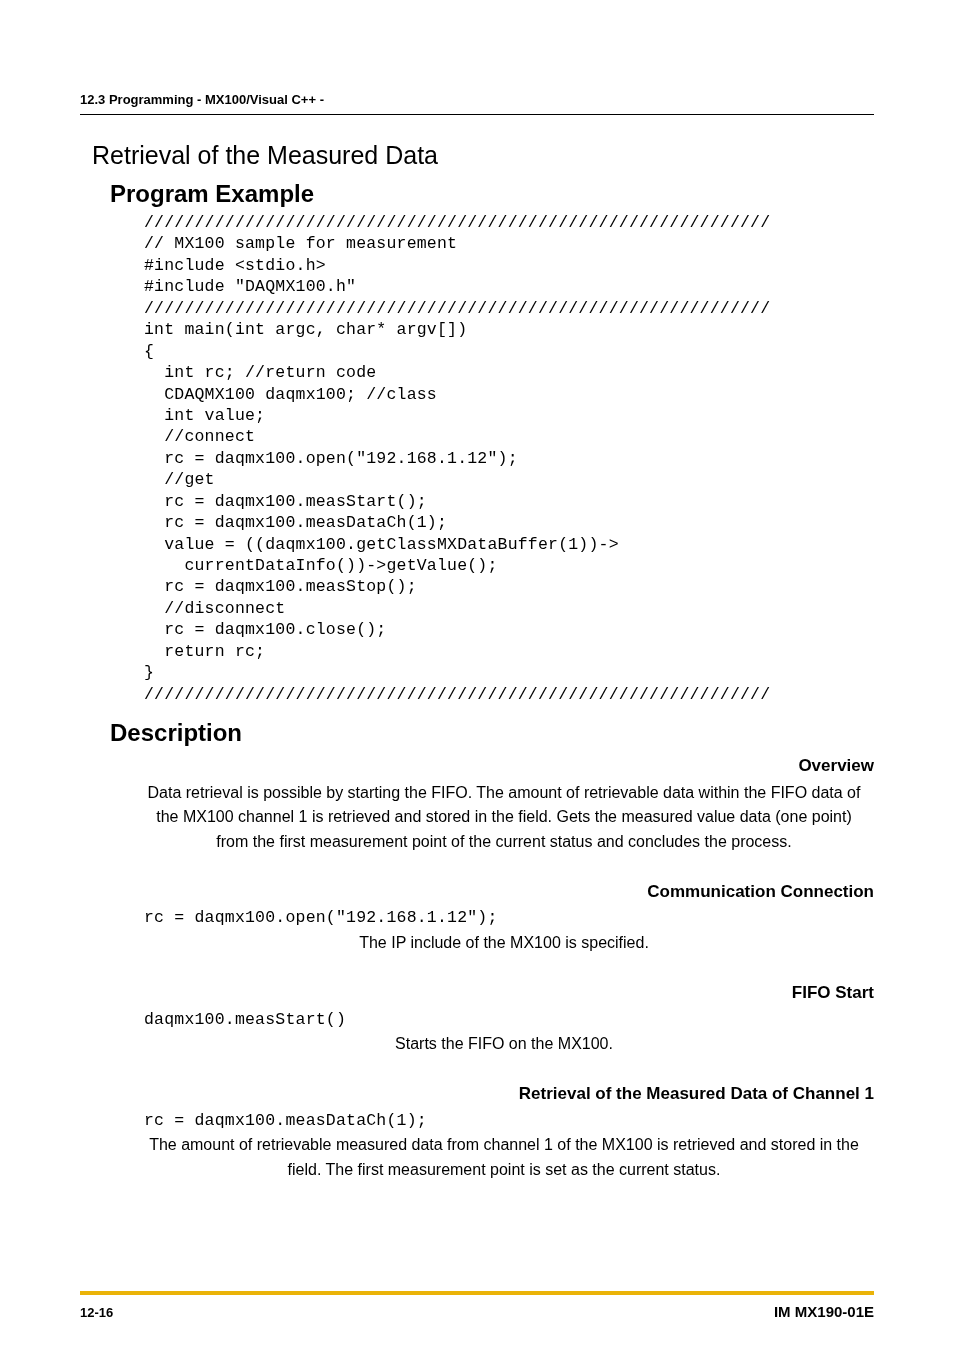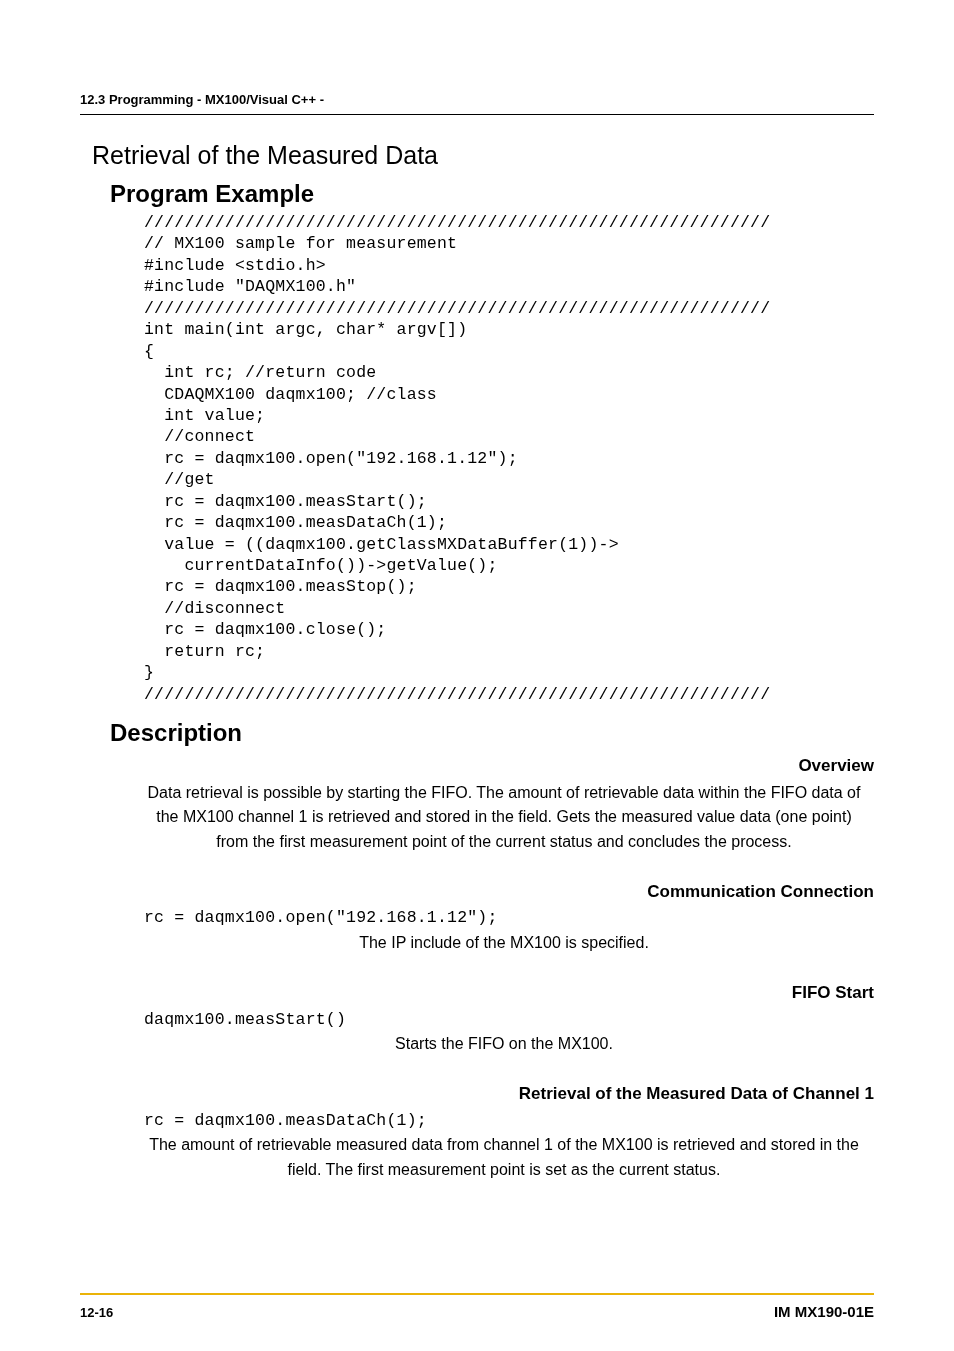--- a/index.html
+++ b/index.html
@@ -79,21 +79,21 @@
   }
   .subheading {
     margin-top: 0px;
     margin-bottom: 2px;
   }
   .footer {
     position: absolute;
     bottom: 28px;
     left: 80px;
     right: 80px;
-    border-top: 2px solid #eab308;
+    border-top: 4px solid #eab308;
     padding-top: 6px;
     display: flex;
     justify-content: space-between;
     align-items: baseline;
   }
   .footer-page {
     font-size: 13px;
     font-weight: bold;
   }
   .footer-doc {

